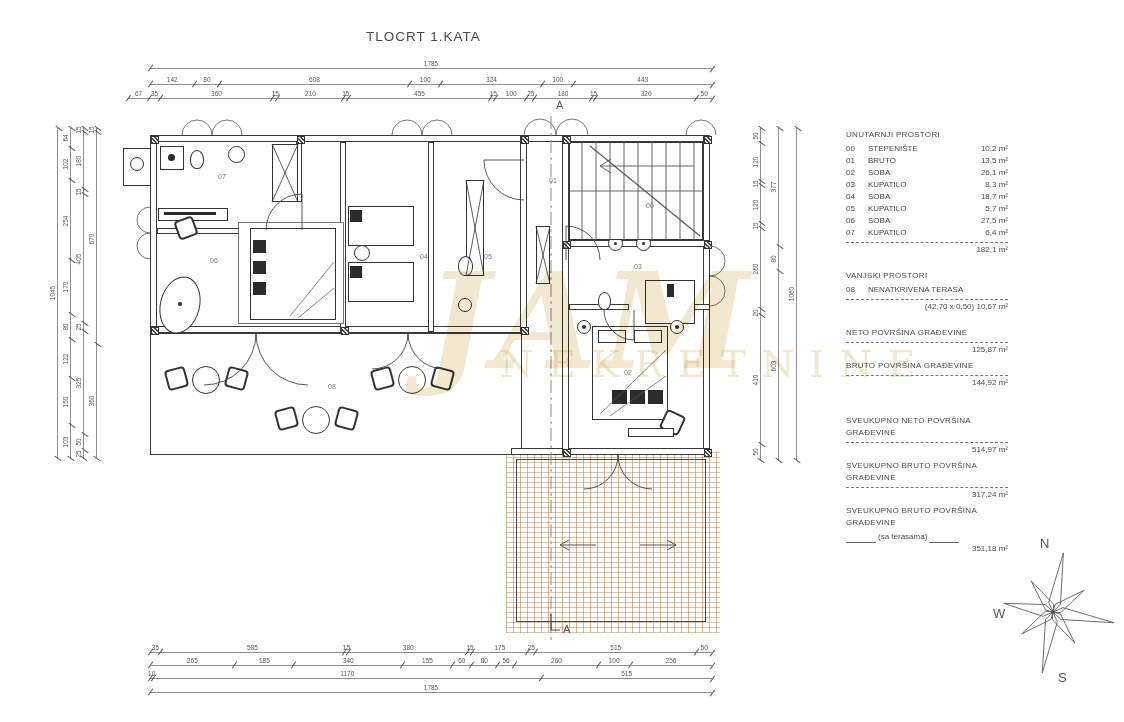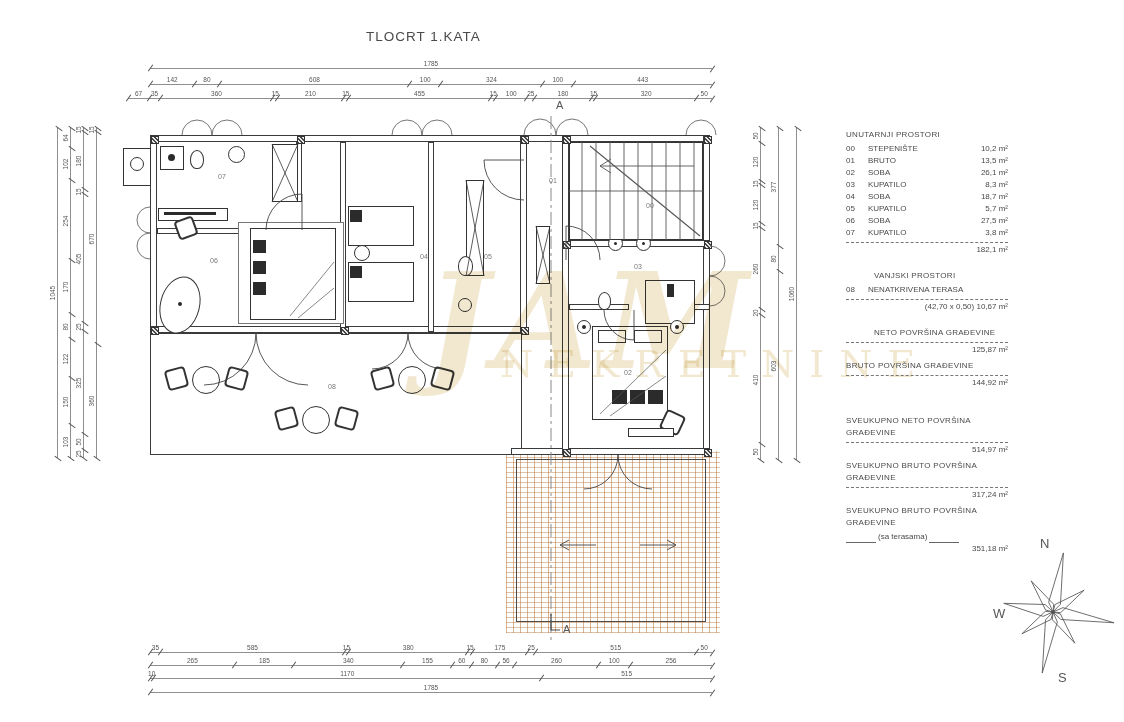--- a/index.html
+++ b/index.html
@@ -53,21 +53,21 @@
         font-size:6.5px;color:#555;line-height:1;white-space:nowrap;}
   
   #legend{position:absolute;left:846px;top:129px;width:162px;font-size:8px;color:#4a4a4a;z-index:8;line-height:12px;}
   .lhead{letter-spacing:.3px;margin-bottom:2px;}
   .lrow{display:flex;}
   .lrow .lc{width:22px;}
   .lrow .ln{flex:1;}
   .lrow .la{text-align:right;}
   .sep{border-top:1px dashed #777;height:0;margin:3px 0 1px;}
   .lval{text-align:right;}
-  .mt{margin-top:14px;margin-left:28px;}
+  .mt{margin-top:14px;}
   .mt2{margin-top:26px;}
   .uline{display:inline-block;width:30px;height:8px;border-bottom:1px solid #666;}
   .teras{display:flex;align-items:flex-end;}
   .teras span.mid{padding:0 2px;}
 </style>
 </head>
 <body>
 
 <div id="stage">
 
@@ -543,21 +543,21 @@
           <span class="la">5,7 m²</span>
         </div>
         <div class="lrow">
           <span class="lc">06</span>
           <span class="ln">SOBA</span>
           <span class="la">27,5 m²</span>
         </div>
         <div class="lrow">
           <span class="lc">07</span>
           <span class="ln">KUPATILO</span>
-          <span class="la">3,8 m²</span>
+          <span class="la">6,4 m²</span>
         </div>
       </div>
     <div class="sep"></div>
     <div class="lval">182,1 m²</div>
 
     <div class="lhead mt">VANJSKI PROSTORI</div>
     <div class="lrow">
       <span class="lc">08</span>
       <span class="ln">NENATKRIVENA TERASA</span>
     </div>

